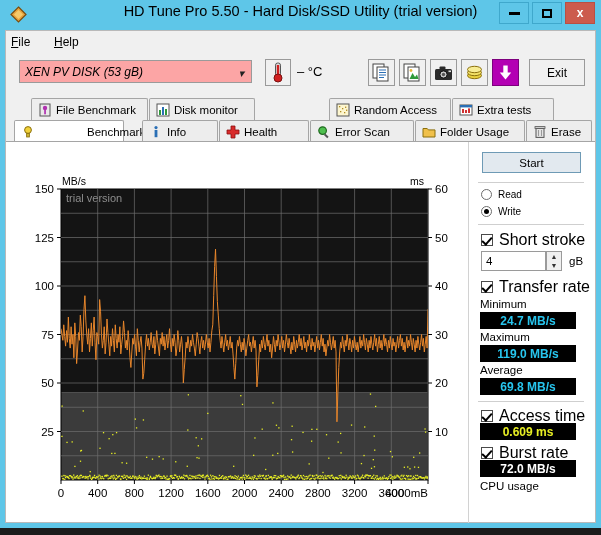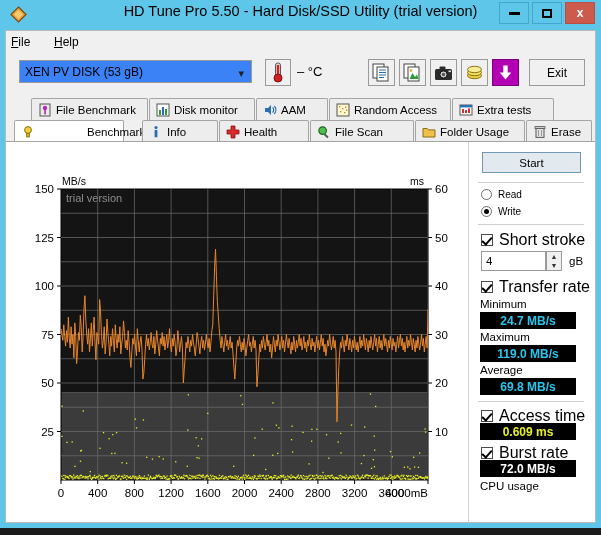--- a/index.html
+++ b/index.html
@@ -45,22 +45,22 @@
   .menubar{position:absolute;left:0;top:0;width:589px;height:22px;background:#f0f0f0;}
   .menuitem{position:absolute;top:4px;font-size:12px;color:#000;}
   .menuitem u{text-decoration:underline;}
   .m-file{left:5px;}
   .m-help{left:48px;}
 
   
   .toolrow{position:absolute;left:0;top:22px;width:589px;height:45px;background:#f0f0f0;}
   .drive-select{
     position:absolute;left:13px;top:7px;width:233px;height:23px;
-    background:#3b82f6;border:1px solid #9a9a9a;box-sizing:border-box;
-    font-size:12px;color:#000;
+    background:#fca5a5;border:1px solid #9a9a9a;box-sizing:border-box;
+    font-size:12px;color:#000;font-style:italic;
   }
   .drive-select .dtxt{position:absolute;left:5px;top:4px;white-space:nowrap;}
   .drive-select .chev{position:absolute;right:7px;top:6px;font-size:11px;color:#222;}
   .thermo-btn{
     position:absolute;left:259px;top:6px;width:26px;height:27px;
     background:#f0f0f0;border:1px solid #9a9a9a;box-sizing:border-box;
   }
   .temp-label{position:absolute;left:291px;top:11px;font-size:13px;color:#000;}
   .tbtn{
     position:absolute;top:6px;width:27px;height:27px;
@@ -264,30 +264,20 @@
           <span class="ticon">
             <svg width="14" height="14" viewBox="0 0 14 14">
                 <rect x="1" y="1" width="12" height="12" fill="#fff" stroke="#555" stroke-width="1"></rect>
                 <rect x="3" y="7" width="2" height="5" fill="#2f9a3a"></rect>
                 <rect x="6" y="4" width="2" height="8" fill="#2a6fb5"></rect>
                 <rect x="9" y="6" width="2" height="6" fill="#2f9a3a"></rect>
               </svg>
           </span>
           <span class="tlbl">Disk monitor</span>
         </div>
-        <div class="tab" style="left:250px;width:72px;">
-          <span class="ticon">
-            <svg width="14" height="14" viewBox="0 0 14 14">
-                <polygon points="2,5 5,5 8,2 8,12 5,9 2,9" fill="#2a6fb5"></polygon>
-                <path d="M9.6 4.4a4 4 0 0 1 0 5.2" stroke="#2a6fb5" stroke-width="1.2" fill="none"></path>
-                <path d="M11.3 3a6 6 0 0 1 0 8" stroke="#2a6fb5" stroke-width="1.2" fill="none"></path>
-              </svg>
-          </span>
-          <span class="tlbl">AAM</span>
-        </div>
         <div class="tab" style="left:323px;width:122px;">
           <span class="ticon">
             <svg width="14" height="14" viewBox="0 0 14 14">
                 <rect x="1" y="1" width="12" height="12" fill="#fdf6cf" stroke="#555" stroke-width="1"></rect>
                 <g fill="#b08a20">
                   <rect x="3" y="3" width="1.3" height="1.3"></rect>
                   <rect x="6" y="5" width="1.3" height="1.3"></rect>
                   <rect x="9" y="3.6" width="1.3" height="1.3"></rect>
                   <rect x="4" y="8" width="1.3" height="1.3"></rect>
                   <rect x="8" y="9" width="1.3" height="1.3"></rect>
@@ -340,21 +330,21 @@
           </span>
           <span class="tlbl">Health</span>
         </div>
         <div class="tab" style="left:304px;width:104px;">
           <span class="ticon">
             <svg width="14" height="14" viewBox="0 0 14 14">
                 <circle cx="5.6" cy="5.6" r="3.8" fill="#4fbf4f" stroke="#1f6b1f" stroke-width="1.2"></circle>
                 <rect x="8.2" y="8.6" width="4.6" height="2" transform="rotate(42 8.2 8.6)" fill="#555"></rect>
               </svg>
           </span>
-          <span class="tlbl">File Scan</span>
+          <span class="tlbl">Error Scan</span>
         </div>
         <div class="tab" style="left:409px;width:110px;">
           <span class="ticon">
             <svg width="14" height="14" viewBox="0 0 14 14">
                 <path d="M1 3.5h4.2l1.2 1.4H13V12H1z" fill="#f0c04a" stroke="#8a6f0c" stroke-width="1"></path>
               </svg>
           </span>
           <span class="tlbl">Folder Usage</span>
         </div>
         <div class="tab" style="left:520px;width:66px;">

